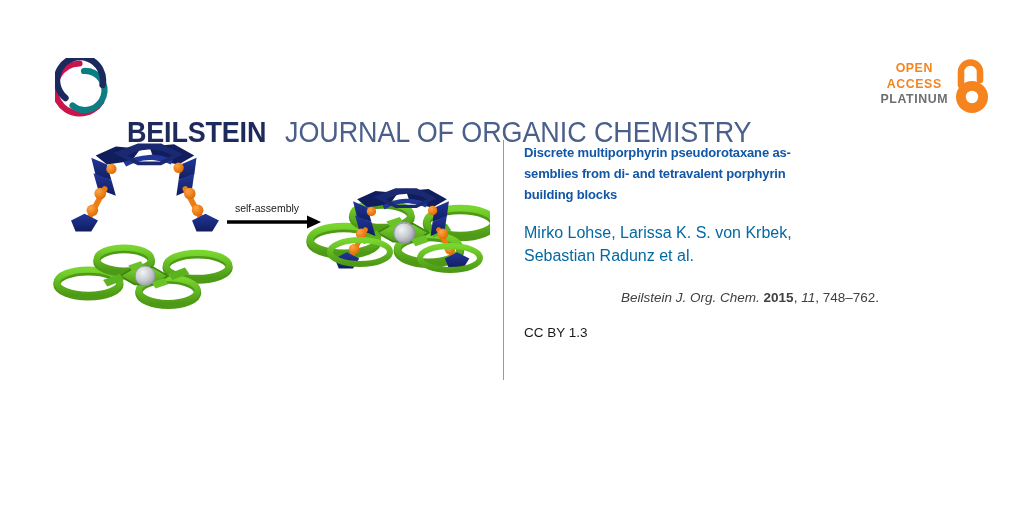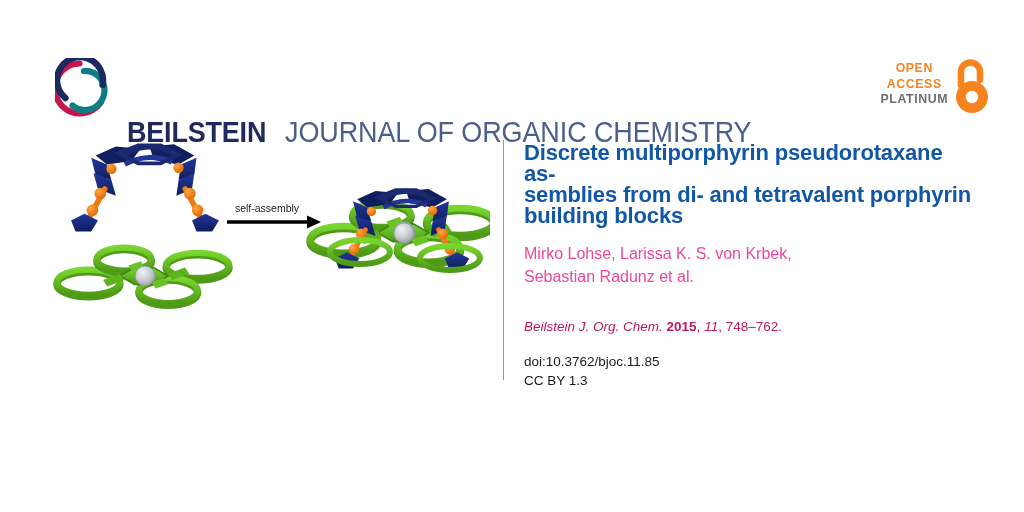--- a/index.html
+++ b/index.html
@@ -121,41 +121,42 @@
   #article-meta {
     position: absolute;
     left: 524px;
     top: 142px;
     width: 452px;
   }
   #article-title {
     color: #1157a5;
     font-family: "Liberation Sans", sans-serif;
     font-weight: 700;
-    font-size: 22px;
+    font-size: 13px;
     line-height: 21px;
     letter-spacing: -0.15px;
     margin: 0;
     white-space: pre-line;
   }
   #article-authors {
     margin-top: 17px;
-    color: #ec4899;
+    color: #0369a1;
     font-family: "Liberation Sans", sans-serif;
     font-weight: 400;
     font-size: 16px;
     line-height: 22.5px;
     white-space: pre-line;
   }
   #article-citation {
-    margin-top: 30px;
-    color: #be185d;
+    margin-top: 22px;
+    color: #404040;
     font-family: "Liberation Sans", sans-serif;
     font-size: 13.5px;
     line-height: 18px;
+    text-align: center;
   }
   #article-citation .cit-journal { font-style: italic; }
   #article-citation .cit-year    { font-weight: 700; }
   #article-citation .cit-volume  { font-style: italic; }
   #article-citation .cit-pages   { font-style: normal; }
 
   #article-identifiers {
     margin-top: 16px;
     color: #1a1a1a;
     font-family: "Liberation Sans", sans-serif;
@@ -309,16 +310,15 @@
 building blocks</h1>
 
   <div id="article-authors">Mirko Lohse, Larissa K. S. von Krbek,
 Sebastian Radunz et al.</div>
 
   <div id="article-citation">
     <span class="cit-journal">Beilstein J. Org. Chem.</span><span>&nbsp;</span><span class="cit-year">2015</span><span>,&nbsp;</span><span class="cit-volume">11</span><span>,&nbsp;</span><span class="cit-pages">748–762.</span>
   </div>
 
   <div id="article-identifiers">
-    <span>doi:10.3762/bjoc.11.85</span>
     <span>CC BY 1.3</span>
   </div>
 </div>
 
 </body></html>

